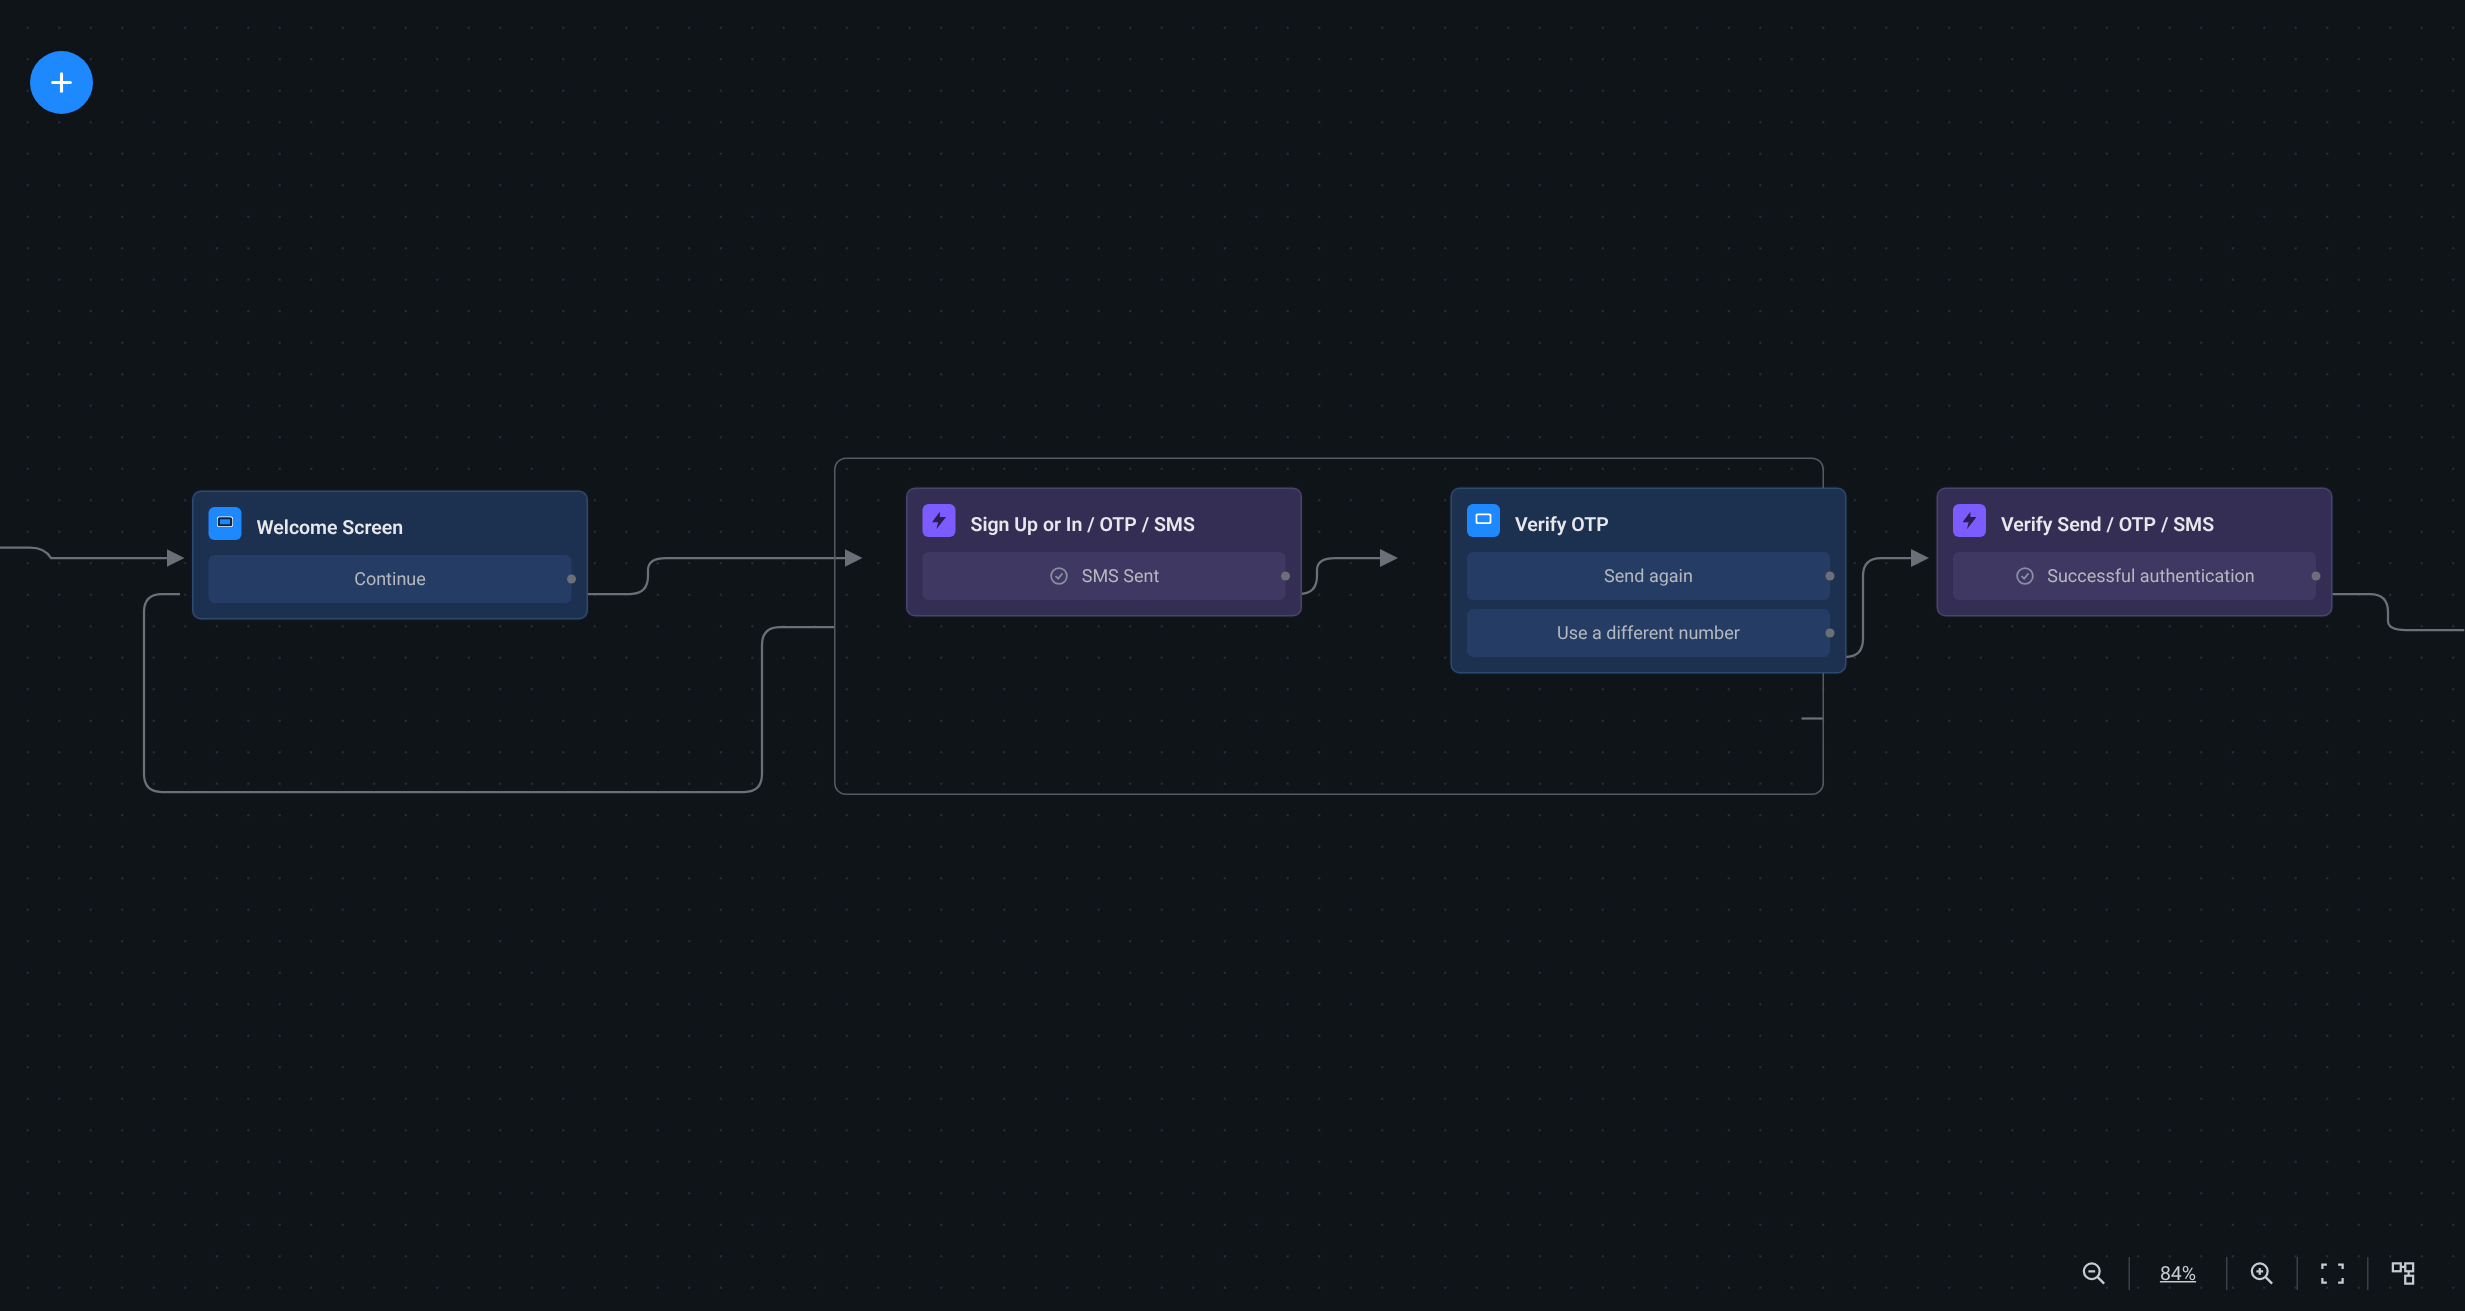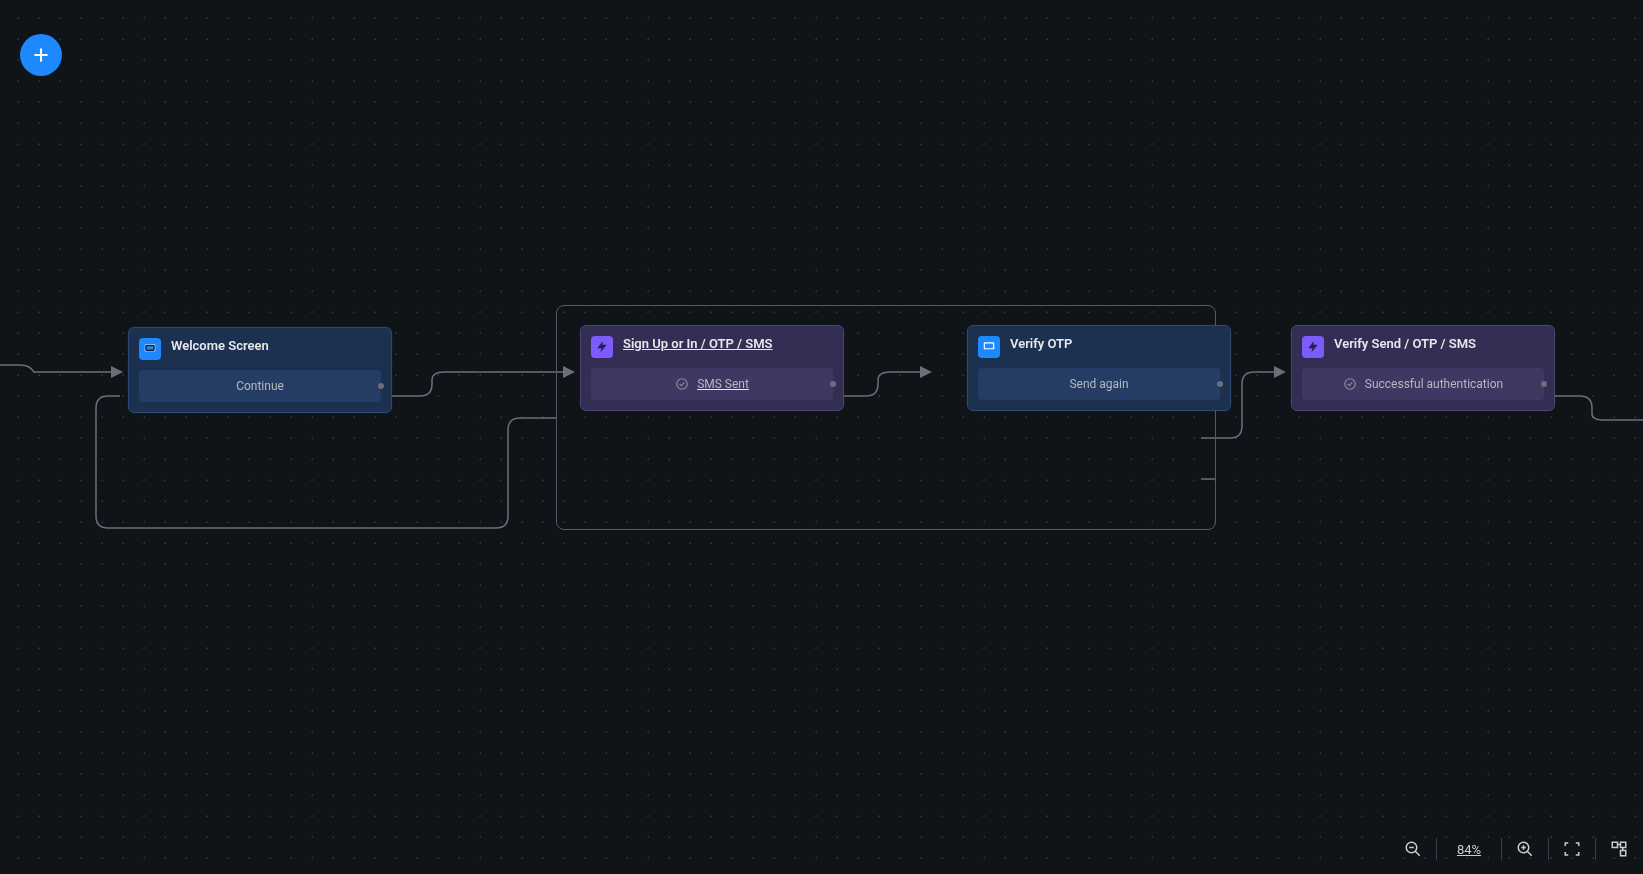--- a/index.html
+++ b/index.html
@@ -60,21 +60,21 @@
   }
   .node.blue {
     background: var(--node-blue);
     border-color: var(--node-blue-border);
   }
   .node.purple {
     background: var(--node-purple);
     border-color: var(--node-purple-border);
   }
   .node-header {
-    display: flex; align-items: flex-start; gap: 10px;
+    display: flex; align-items: flex-end; gap: 10px;
     margin-bottom: 10px;
   }
   .node-icon {
     width: 22px; height: 22px;
     border-radius: 4px;
     display: flex; align-items: center; justify-content: center;
   }
   .node-icon.screen { background: var(--icon-blue); }
   .node-icon.action { background: var(--icon-purple); }
   .node-title {
@@ -119,21 +119,21 @@
     width: 42px; height: 42px;
     border-radius: 50%;
     background: var(--fab-blue);
     display: flex; align-items: center; justify-content: center;
     color: #fff;
     cursor: pointer;
   }
   
   .toolbar {
     position: absolute;
-    right: 13px; bottom: 14px;
+    right: 30px; bottom: 14px;
     display: flex; align-items: center; gap: 0;
     color: var(--toolbar-text);
     font-size: 13px;
     text-decoration: underline;
   }
   .tool-sep {
     width: 1px; height: 22px; background: #3a3f47; margin: 0 12px;
   }
   .tool-btn {
     display: flex; align-items: center; justify-content: center;
@@ -185,21 +185,21 @@
       <span class="node-title">Welcome Screen</span>
     </div>
     <div class="node-actions">
       <div class="action-row">
         <span>Continue</span>
         <span class="out-port"></span>
       </div>
     </div>
   </div>
 
-  <div class="node purple" style="left:580px; top:325px;text-decoration:underline;">
+  <div class="node purple" style="left:604px; top:325px;">
     <div class="node-header">
       <span class="node-icon action">
         <svg width="14" height="14" viewBox="0 0 24 24">
             <path d="M13 2 L4 14 H11 L9 22 L20 8 H13 Z" fill="#2a1e4f"></path>
           </svg>
       </span>
       <span class="node-title">Sign Up or In / OTP / SMS</span>
     </div>
     <div class="node-actions">
       <div class="action-row">
@@ -221,20 +221,24 @@
         <svg width="14" height="14" viewBox="0 0 24 24">
             <rect x="3" y="4" width="18" height="12" rx="2" fill="#fff"></rect>
             <rect x="5" y="6" width="14" height="8" rx="1" fill="#1e88ff"></rect>
           </svg>
       </span>
       <span class="node-title">Verify OTP</span>
     </div>
     <div class="node-actions">
       <div class="action-row">
         <span>Send again</span>
+        <span class="out-port"></span>
+      </div>
+      <div class="action-row">
+        <span>Use a different number</span>
         <span class="out-port"></span>
       </div>
     </div>
   </div>
 
   <div class="node purple" style="left:1291px; top:325px;">
     <div class="node-header">
       <span class="node-icon action">
         <svg width="14" height="14" viewBox="0 0 24 24">
             <path d="M13 2 L4 14 H11 L9 22 L20 8 H13 Z" fill="#2a1e4f"></path>

